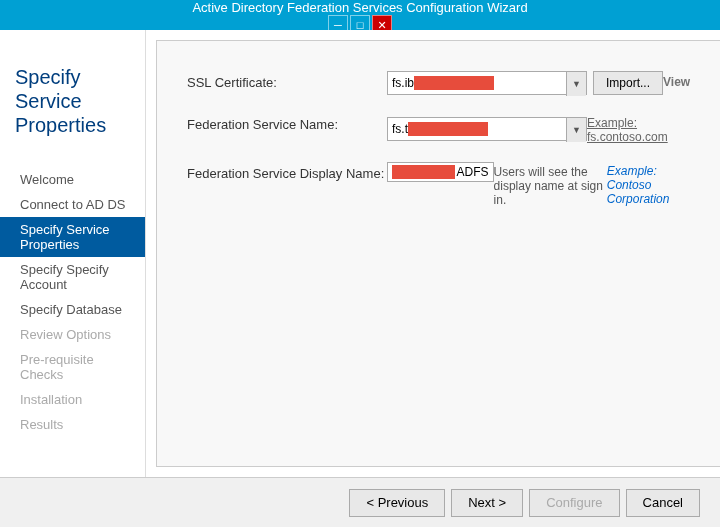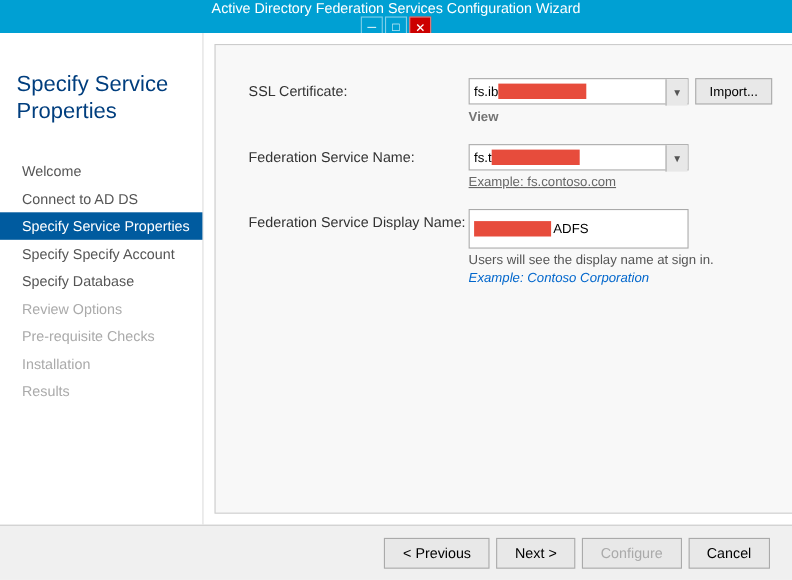--- a/index.html
+++ b/index.html
@@ -54,21 +54,21 @@
     
     .main-area {
       display: flex;
       flex: 1;
       overflow: hidden;
       background: white;
     }
 
     
     .sidebar {
-      width: 185px;
+      width: 146px;
       background: white;
       padding: 20px 0;
       flex-shrink: 0;
       border-right: 1px solid #ddd;
     }
     .page-title {
       font-size: 20px;
       color: #003e7e;
       font-weight: 300;
       line-height: 1.2;
@@ -127,21 +127,21 @@
     .form-label {
       width: 200px;
       padding-top: 4px;
       font-size: 13px;
       color: #333;
       flex-shrink: 0;
     }
     .form-control-area {
       flex: 1;
       display: flex;
-      flex-direction: column;
+      flex-direction: row;
     }
     .input-row {
       display: flex;
       align-items: center;
       gap: 6px;
     }
     .select-redacted {
       background: #e74c3c;
       height: 14px;
       width: 80px;
@@ -207,21 +207,21 @@
       color: #0066cc;
       font-size: 12px;
       margin-top: 2px;
     }
     .info-text {
       font-size: 12px;
       color: #555;
       margin-top: 3px;
     }
     .text-input {
-      height: 36px;
+      height: 20px;
       border: 1px solid #aaa;
       padding: 0 4px;
       font-size: 12px;
       width: 200px;
       background: white;
       display: flex;
       align-items: center;
       overflow: hidden;
     }
     .text-redacted {

